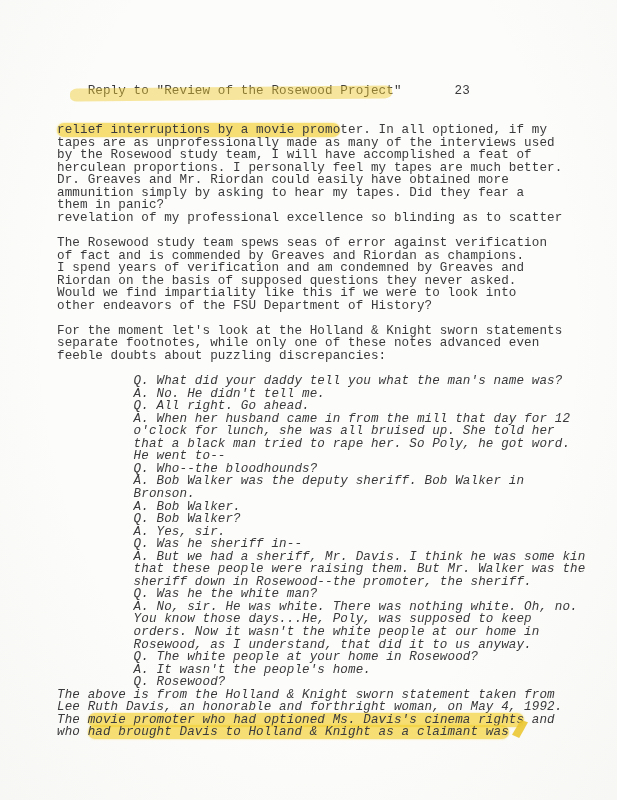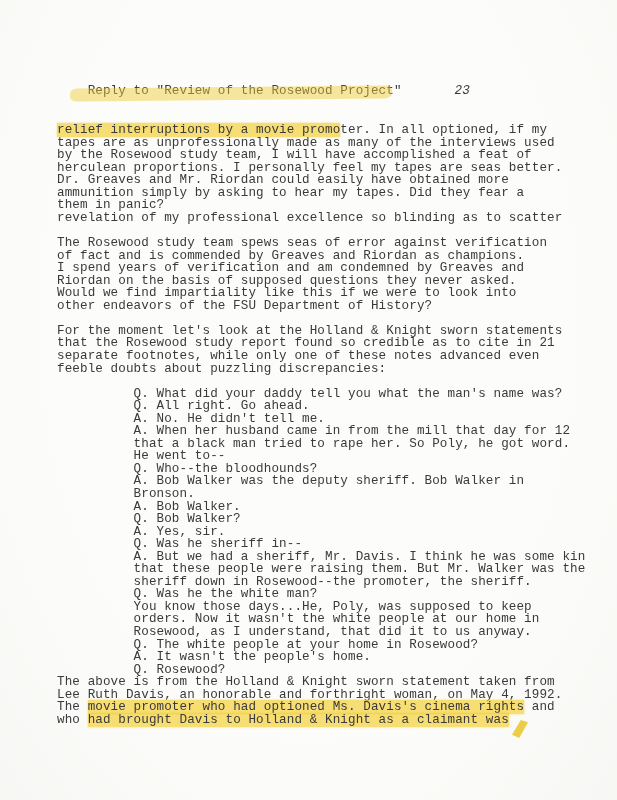--- a/index.html
+++ b/index.html
@@ -15,32 +15,32 @@
     font-size:12.6px;
     color:#3a3a3c;
     -webkit-font-smoothing:antialiased;
   }
   .header{
     white-space:pre;
     line-height:12.55px;
     margin-bottom:14.5px;
     letter-spacing:0.1px;
   }
-  .pagenum{margin-left:53px;font-style:italic;}
+  .pagenum{margin-left:53px;}
   .line{
     white-space:pre;
     height:12.55px;
     line-height:12.55px;
     letter-spacing:0.1px;
   }
   .para{margin:0 0 12.55px 0;}
-  .para:last-child{margin-bottom:0;}
+  .para:last-child{margin-bottom:0;font-style:italic;}
   .hl{
     background:var(--hl, rgba(243,208,51,0.7));
-    border-radius:0;
+    border-radius:7px;
     box-shadow:0 0 2px var(--hl, rgba(243,208,51,0.7));
   }
   .swipe{
     position:absolute;
     left:70px;top:87px;
     width:322px;height:13px;
     background:rgba(240,205,45,0.45);
     border-radius:7px/5px;
     transform:rotate(-0.6deg);
     pointer-events:none;
@@ -60,58 +60,59 @@
 <div class="page">
   <div class="header">
     <span>Reply to "Review of the Rosewood Project"</span><span class="pagenum">23</span>
   </div>
   <div class="swipe"></div>
   <div id="doc-body">
       <div class="para">
         <div class="line"><span class="hl">relief interruptions by a movie promo</span><span>ter. In all optioned, if my</span></div>
         <div class="line"><span>tapes are as unprofessionally made as many of the interviews used</span></div>
         <div class="line"><span>by the Rosewood study team, I will have accomplished a feat of</span></div>
-        <div class="line"><span>herculean proportions. I personally feel my tapes are seas better.</span></div>
+        <div class="line"><span>herculean proportions. I personally feel my tapes are much better.</span></div>
         <div class="line"><span>Dr. Greaves and Mr. Riordan could easily have obtained more</span></div>
         <div class="line"><span>ammunition simply by asking to hear my tapes. Did they fear a</span></div>
         <div class="line"><span>them in panic?</span></div>
         <div class="line"><span>revelation of my professional excellence so blinding as to scatter</span></div>
       </div>
       <div class="para">
         <div class="line"><span>The Rosewood study team spews seas of error against verification</span></div>
         <div class="line"><span>of fact and is commended by Greaves and Riordan as champions.</span></div>
         <div class="line"><span>I spend years of verification and am condemned by Greaves and</span></div>
         <div class="line"><span>Riordan on the basis of supposed questions they never asked.</span></div>
         <div class="line"><span>Would we find impartiality like this if we were to look into</span></div>
         <div class="line"><span>other endeavors of the FSU Department of History?</span></div>
       </div>
       <div class="para">
         <div class="line"><span>For the moment let's look at the Holland &amp; Knight sworn statements</span></div>
-        <div class="line"><span>that the Rosewood study report found so credible as to cite in 21</span></div>
         <div class="line"><span>separate footnotes, while only one of these notes advanced even</span></div>
         <div class="line"><span>feeble doubts about puzzling discrepancies:</span></div>
       </div>
       <div class="para">
         <div class="line"><span>          Q. What did your daddy tell you what the man's name was?</span></div>
+        <div class="line"><span>          A. No. He didn't tell me.</span></div>
         <div class="line"><span>          Q. All right. Go ahead.</span></div>
-        <div class="line"><span>          A. No. He didn't tell me.</span></div>
         <div class="line"><span>          A. When her husband came in from the mill that day for 12</span></div>
+        <div class="line"><span>          o'clock for lunch, she was all bruised up. She told her</span></div>
         <div class="line"><span>          that a black man tried to rape her. So Poly, he got word.</span></div>
         <div class="line"><span>          He went to--</span></div>
         <div class="line"><span>          Q. Who--the bloodhounds?</span></div>
         <div class="line"><span>          A. Bob Walker was the deputy sheriff. Bob Walker in</span></div>
         <div class="line"><span>          Bronson.</span></div>
         <div class="line"><span>          A. Bob Walker.</span></div>
         <div class="line"><span>          Q. Bob Walker?</span></div>
         <div class="line"><span>          A. Yes, sir.</span></div>
         <div class="line"><span>          Q. Was he sheriff in--</span></div>
         <div class="line"><span>          A. But we had a sheriff, Mr. Davis. I think he was some kin</span></div>
         <div class="line"><span>          that these people were raising them. But Mr. Walker was the</span></div>
         <div class="line"><span>          sheriff down in Rosewood--the promoter, the sheriff.</span></div>
         <div class="line"><span>          Q. Was he the white man?</span></div>
+        <div class="line"><span>          A. No, sir. He was white. There was nothing white. Oh, no.</span></div>
         <div class="line"><span>          You know those days...He, Poly, was supposed to keep</span></div>
         <div class="line"><span>          orders. Now it wasn't the white people at our home in</span></div>
         <div class="line"><span>          Rosewood, as I understand, that did it to us anyway.</span></div>
         <div class="line"><span>          Q. The white people at your home in Rosewood?</span></div>
         <div class="line"><span>          A. It wasn't the people's home.</span></div>
         <div class="line"><span>          Q. Rosewood?</span></div>
         <div class="line"><span>The above is from the Holland &amp; Knight sworn statement taken from</span></div>
         <div class="line"><span>Lee Ruth Davis, an honorable and forthright woman, on May 4, 1992.</span></div>
         <div class="line"><span>The </span><span class="hl">movie promoter who had optioned Ms. Davis's cinema rights</span><span> and</span></div>
         <div class="line"><span>who </span><span class="hl">had brought Davis to Holland &amp; Knight as a claimant was</span></div>

